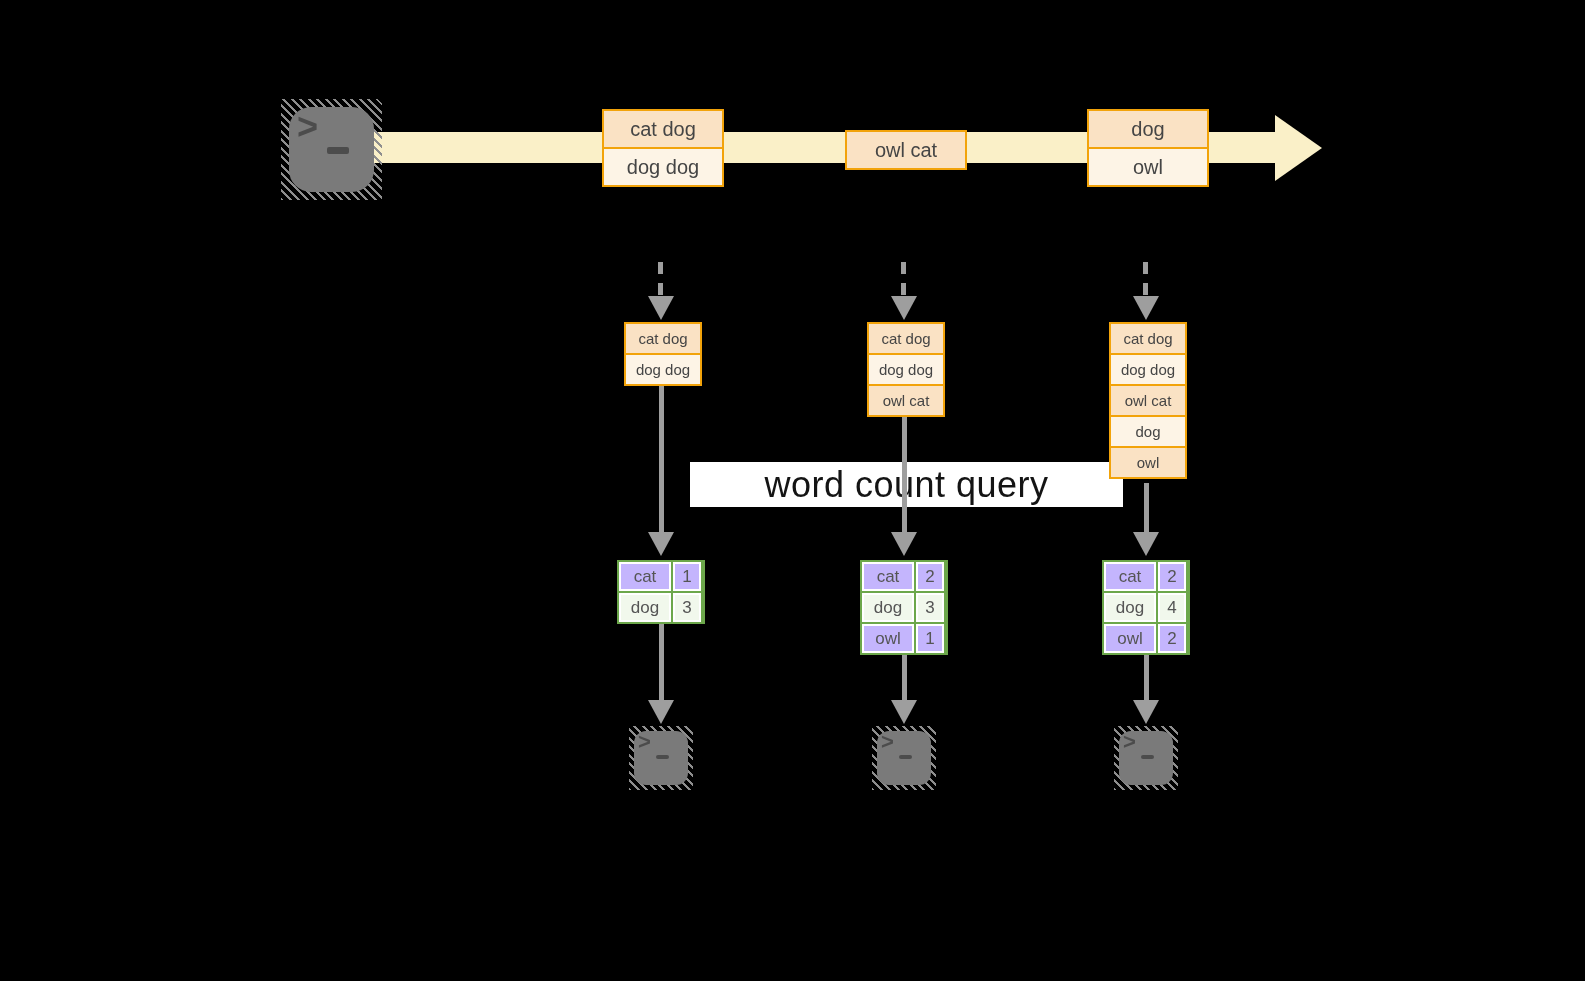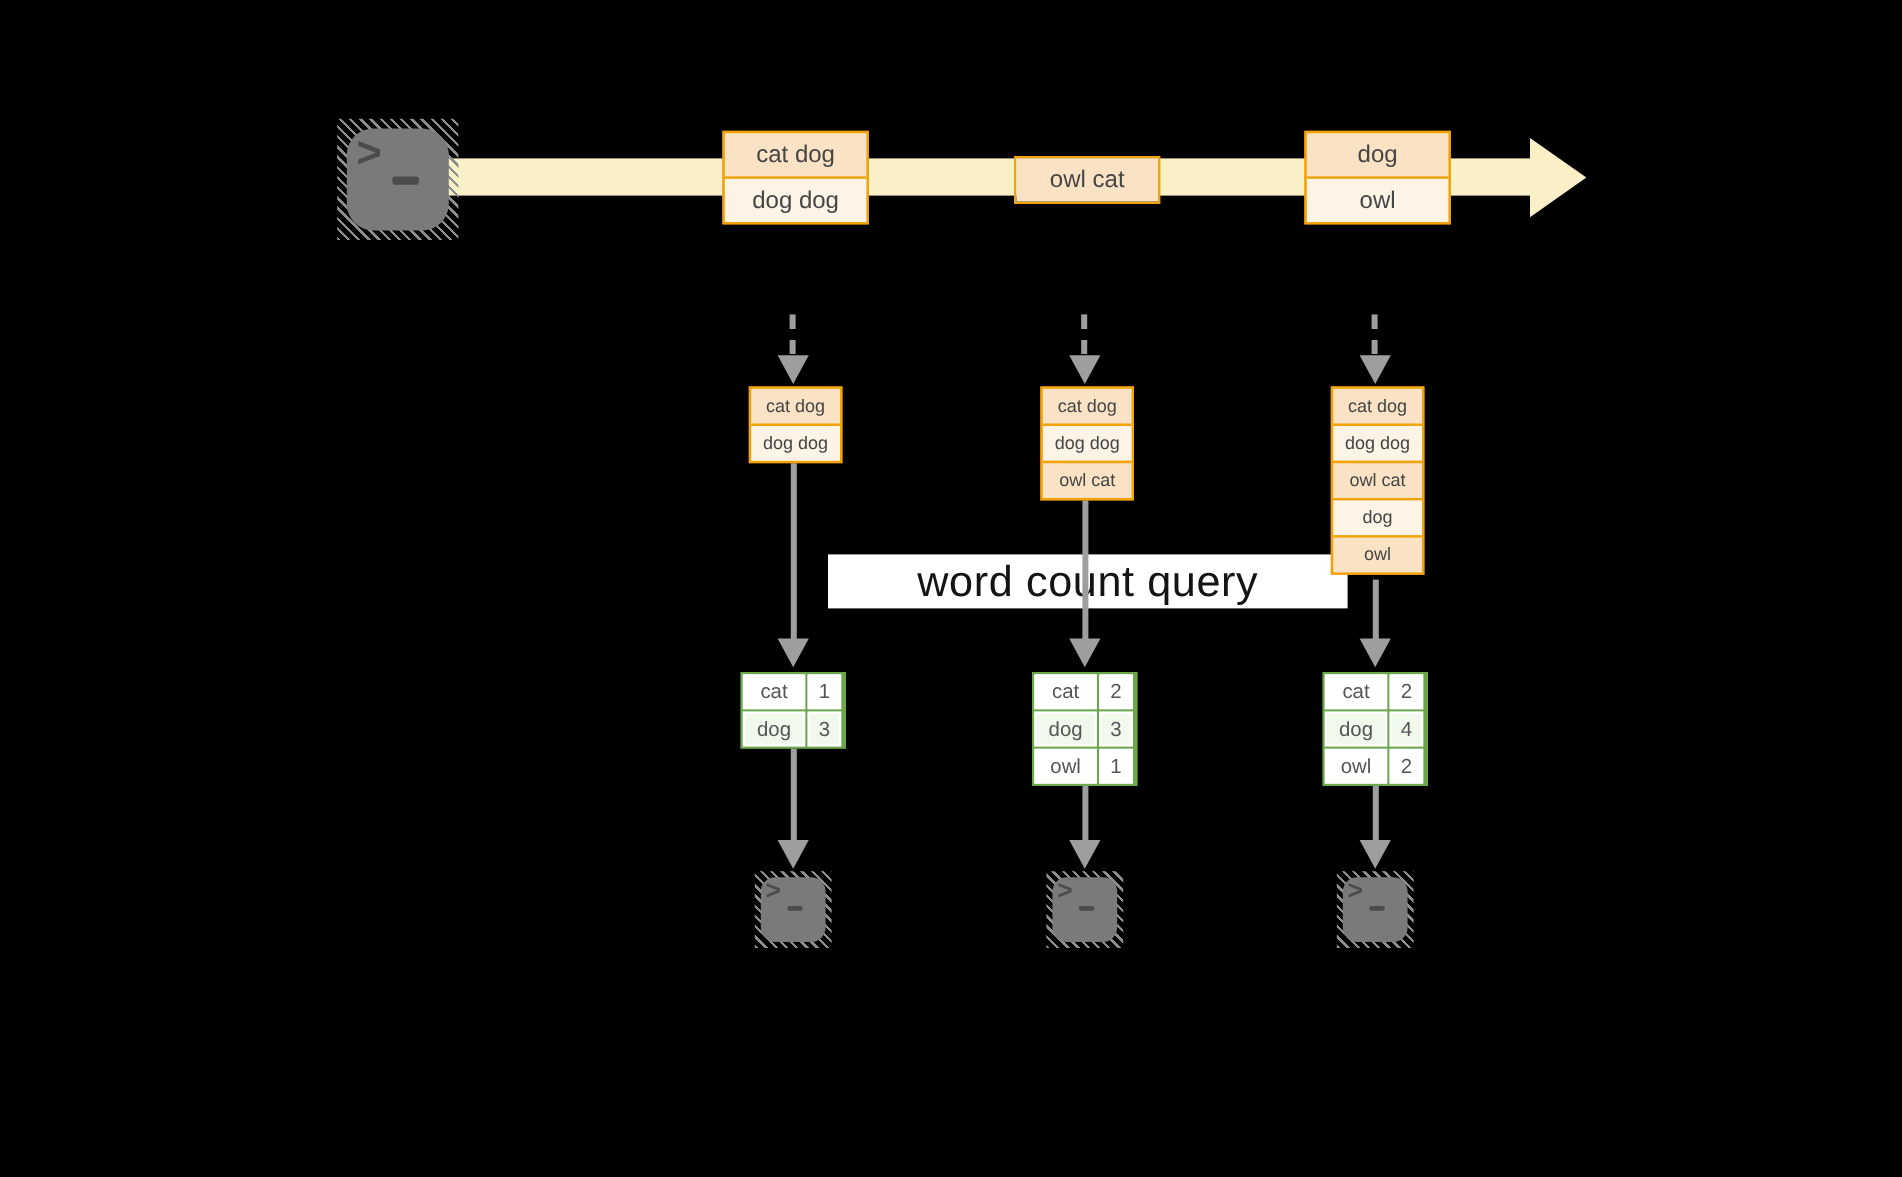--- a/index.html
+++ b/index.html
@@ -68,21 +68,21 @@
   #bot-3{left:1144px;top:655px;height:47px;}
   .bot-head{top:700px;}
   #bot-head-1{left:648px;} #bot-head-2{left:891px;} #bot-head-3{left:1133px;}
 
   
   .wctable{width:84px;top:560px;background:#6CA74B;padding:2px;z-index:2;
     display:grid;grid-template-columns:52px 28px;grid-gap:2px;}
   .wctable .cell{border:2px solid #FFFFFF;height:25px;line-height:25px;
     text-align:center;font-size:17px;color:#555555;}
   #table-1{left:617px;} #table-2{left:860px;} #table-3{left:1102px;}
-  .g-dark{background:#ffffff;} .g-light{background:#F1F8EC;}
+  .g-dark{background:#c4b5fd;} .g-light{background:#F1F8EC;}
 </style>
 </head>
 <body>
 
 <div id="canvas">
 
   <div class="abs" id="stream-band"></div>
   <div class="abs" id="stream-arrow-head"></div>
 
   <div class="abs term" id="src-terminal">

